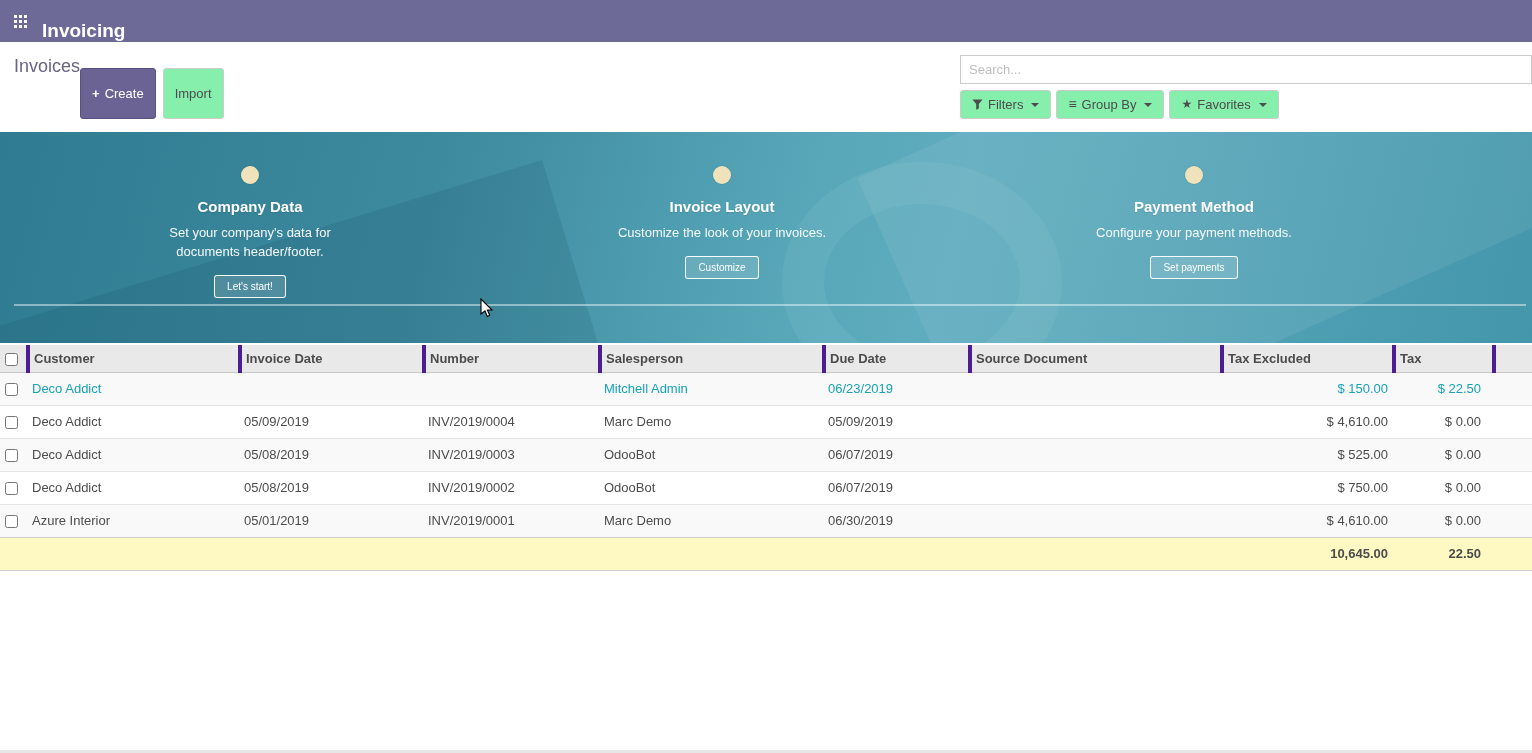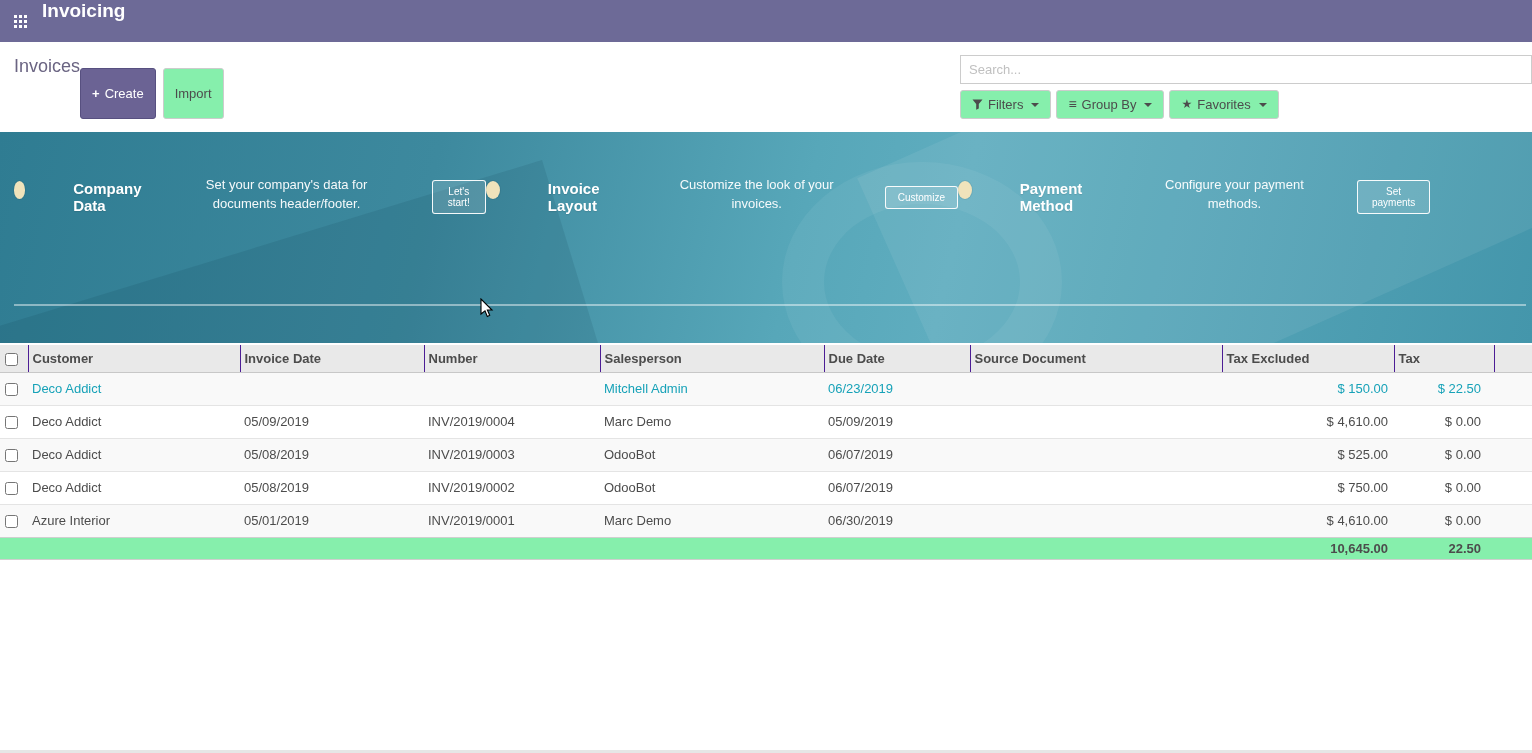--- a/index.html
+++ b/index.html
@@ -10,21 +10,21 @@
     color: #4c4c4c;
     overflow: hidden;
     position: relative;
   }
 
   
   .navbar {
     height: 42px;
     background: var(--navbar, #6d6a97);
     display: flex;
-    align-items: flex-start;
+    align-items: flex-end;
     color: #fff;
   }
   .apps-btn {
     width: 40px; height: 42px;
     display: flex; align-items: center; justify-content: center;
     cursor: pointer;
   }
   .grid-icon { display: grid; grid-template-columns: repeat(3, 3px); grid-gap: 2px; }
   .grid-icon i { width: 3px; height: 3px; background: #fff; }
   .brand { font-size: 19px; font-weight: 700; margin-left: 2px; margin-right: 46px; cursor: pointer; }
@@ -84,21 +84,21 @@
                  border: 42px solid rgba(255,255,255,0.06); }
   .deco-diag { left: -140px; top: 130px; width: 760px; height: 420px;
                background: rgba(0,35,55,0.10); transform: rotate(-17deg); }
   .deco-band { right: -60px; top: -110px; width: 700px; height: 320px;
                background: rgba(255,255,255,0.07); transform: rotate(-24deg); }
   .timeline-line {
     position: absolute; top: 172px; left: 14px; right: 6px; height: 2px;
     background: rgba(255,255,255,0.45);
   }
   .steps { position: relative; display: flex; margin-left: 14px; width: 1416px; padding-top: 34px; }
-  .step { width: 472px; display: flex; flex-direction: row; align-items: center; gap: 48px; }
+  .step { width: 472px; display: flex; flex-direction: column; align-items: center; }
   .step-dot {
     width: 18px; height: 18px; border-radius: 50%;
     background: var(--dot, #f0e3bb);
     box-shadow: 0 0 0 1px rgba(0,0,0,0.06);
     position: relative; z-index: 2;
   }
   .step-title { margin-top: 14px; font-size: 15px; font-weight: 700; text-shadow: 0 1px 1px rgba(0,0,0,0.1); }
   .step-desc {
     margin-top: 8px; font-size: 13px; line-height: 19px; text-align: center;
     max-width: 210px; color: rgba(255,255,255,0.95);
@@ -110,38 +110,38 @@
     background: rgba(255,255,255,0.14); border: 1px solid rgba(255,255,255,0.95);
     color: #fff; cursor: pointer;
   }
 
   
   .invoice-table { width: 1532px; margin-top: 2px; border-collapse: collapse; table-layout: fixed; font-size: 13px; }
   .invoice-table thead th {
     background: #e9e9e9; height: 27px;
     font-weight: 700; color: #4c4c4c; text-align: left;
     padding: 0 4px; border-bottom: 1px solid #c8c8c8;
-    border-right: 1px solid #4c1d95; cursor: pointer;
+    border-right: 4px solid #4c1d95; cursor: pointer;
     white-space: nowrap; overflow: hidden;
   }
   .invoice-table thead th.spacer, .invoice-table td.spacer { border-right: none; cursor: default; }
   .invoice-table tbody td {
     height: 33px; padding: 0 4px; border-top: 1px solid #e4e4e4;
     white-space: nowrap; overflow: hidden; vertical-align: middle;
   }
   .invoice-table tbody tr { cursor: pointer; }
   .invoice-table tbody tr:nth-child(odd) td { background: rgba(0,0,0,0.025); }
   .invoice-table tbody tr:first-child td { border-top: none; }
   .num { text-align: right; padding-right: 6px !important; }
   .tax-col { padding-right: 13px !important; }
   .cb { padding-left: 5px !important; }
   .cb input { width: 13px; height: 13px; vertical-align: middle; cursor: pointer; }
   tr.highlight td:not(.cb) { color: var(--link, #17a2b8); }
   .invoice-table tfoot td {
-    background: #86efac; height: 22px; padding: 0 4px;
+    background: #fef9c3; height: 33px; padding: 0 4px;
     border-top: 1px solid #cfcfcf; border-bottom: 1px solid #cfcfcf;
     font-weight: 700;
   }
 
   .bottom-strip { position: absolute; bottom: 0; left: 0; width: 100%; height: 3px; background: #e6e6e6; }
 
   
   .cursor { position: absolute; left: 480px; top: 298px; z-index: 10; pointer-events: none; }
 </style>
 </head>

